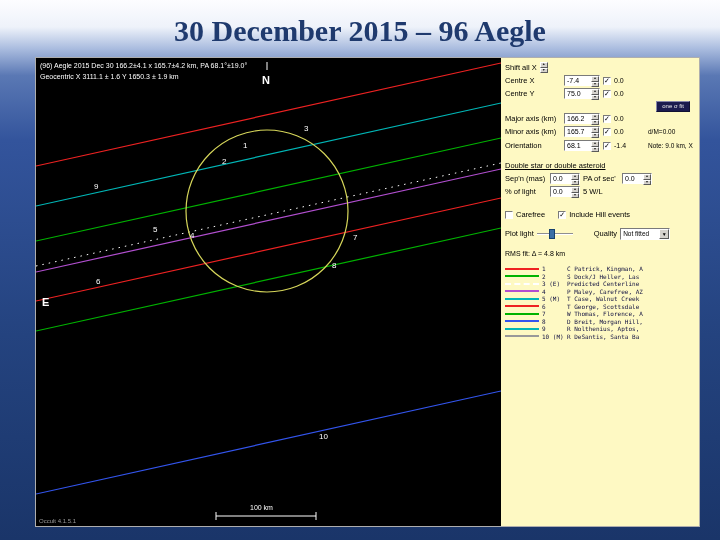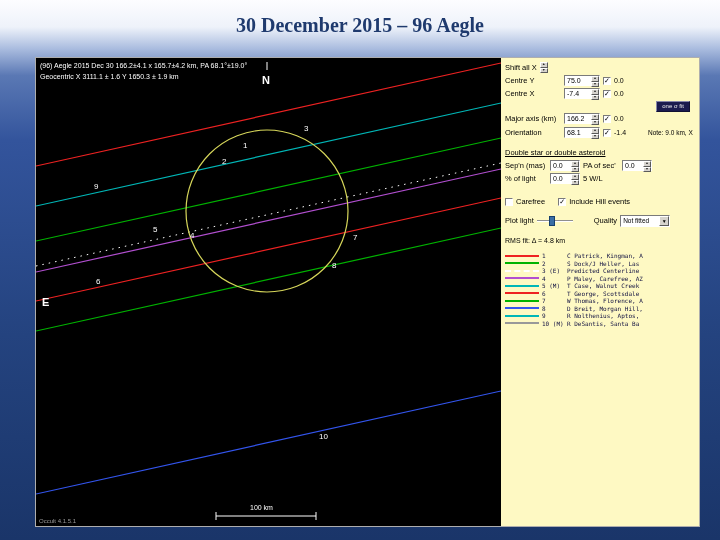--- a/index.html
+++ b/index.html
@@ -5,21 +5,21 @@
   * { margin:0; padding:0; box-sizing:border-box; }
   html,body { width:720px; height:540px; }
   body { font-family:"Liberation Sans", sans-serif; overflow:hidden; }
 
   .slide {
     position:relative; width:720px; height:540px; overflow:hidden;
     background:linear-gradient(180deg,#fdfdff 0%,#eef2fa 5%,#aabcdf 9%,#5a78b4 14%,#33549c 26%,#24437f 62%,#1a3569 100%);
   }
   .slide-title {
     position:absolute; top:14px; left:0; width:100%; text-align:center;
-    font-family:"Liberation Serif", serif; font-weight:bold; font-size:20px; color:#1f3a6e;
+    font-family:"Liberation Serif", serif; font-weight:bold; font-size:30px; color:#1f3a6e;
   }
 
   .app {
     position:absolute; left:35px; top:57px; width:665px; height:470px;
     display:flex; border:1px solid #aeaeae; background:#000;
   }
   .plot { position:relative; width:465px; height:468px; background:#000; flex:none; }
   .plot svg { display:block; width:465px; height:468px; }
   .plot-info { position:absolute; top:3px; left:4px; color:#fff; font-size:7px; line-height:1.5; white-space:nowrap; }
   .plot-version { position:absolute; bottom:2px; left:3px; color:#9a9a9a; font-size:6px; }
@@ -138,38 +138,38 @@
 
       <div class="p-row">
         <span class="p-label">Shift all X</span>
         <span class="spin">
           <span class="spin-btn">▲</span>
           <span class="spin-btn">▼</span>
         </span>
       </div>
 
       <div class="p-row">
+        <span class="p-label w">Centre X</span>
+        <span class="win-input">
+          <span class="win-val">-7.4</span>
+          <span class="spin">
+            <span class="spin-btn">▲</span>
+            <span class="spin-btn">▼</span>
+          </span>
+        </span>
+        <span class="chk">
+            <span>✓</span>
+          </span>
+        <span class="p-extra">0.0</span>
+      </div>
+
+      <div class="p-row">
         <span class="p-label w">Centre Y</span>
         <span class="win-input">
           <span class="win-val">75.0</span>
-          <span class="spin">
-            <span class="spin-btn">▲</span>
-            <span class="spin-btn">▼</span>
-          </span>
-        </span>
-        <span class="chk">
-            <span>✓</span>
-          </span>
-        <span class="p-extra">0.0</span>
-      </div>
-
-      <div class="p-row">
-        <span class="p-label w">Centre X</span>
-        <span class="win-input">
-          <span class="win-val">-7.4</span>
           <span class="spin">
             <span class="spin-btn">▲</span>
             <span class="spin-btn">▼</span>
           </span>
         </span>
         <span class="chk">
             <span>✓</span>
           </span>
         <span class="p-extra">0.0</span>
       </div>
@@ -186,20 +186,35 @@
             <span class="spin-btn">▲</span>
             <span class="spin-btn">▼</span>
           </span>
         </span>
         <span class="chk">
             <span>✓</span>
           </span>
         <span class="p-extra">0.0</span>
       </div>
 
+      <div class="p-row">
+        <span class="p-label w">Minor axis (km)</span>
+        <span class="win-input">
+          <span class="win-val">165.7</span>
+          <span class="spin">
+            <span class="spin-btn">▲</span>
+            <span class="spin-btn">▼</span>
+          </span>
+        </span>
+        <span class="chk">
+            <span>✓</span>
+          </span>
+        <span class="p-extra">0.0</span>
+        <span class="p-note">d/M=0.00</span>
+      </div>
 
       <div class="p-row" style="min-height:15px">
         <span class="p-label w">Orientation</span>
         <span class="win-input">
           <span class="win-val">68.1</span>
           <span class="spin">
             <span class="spin-btn">▲</span>
             <span class="spin-btn">▼</span>
           </span>
         </span>

